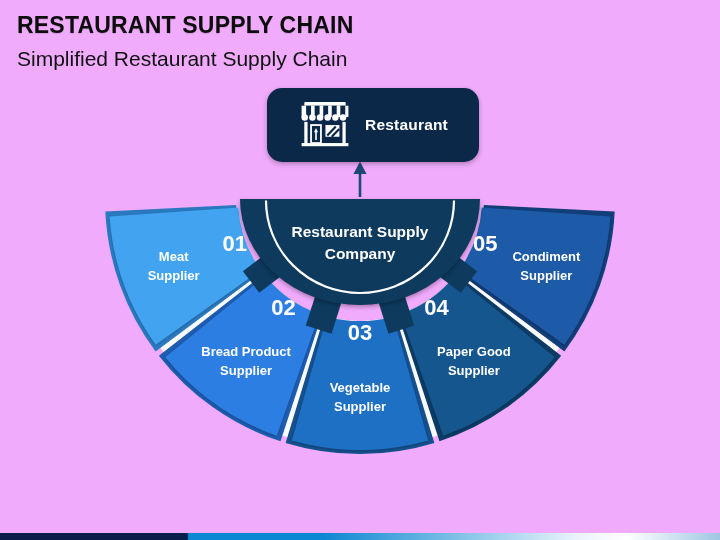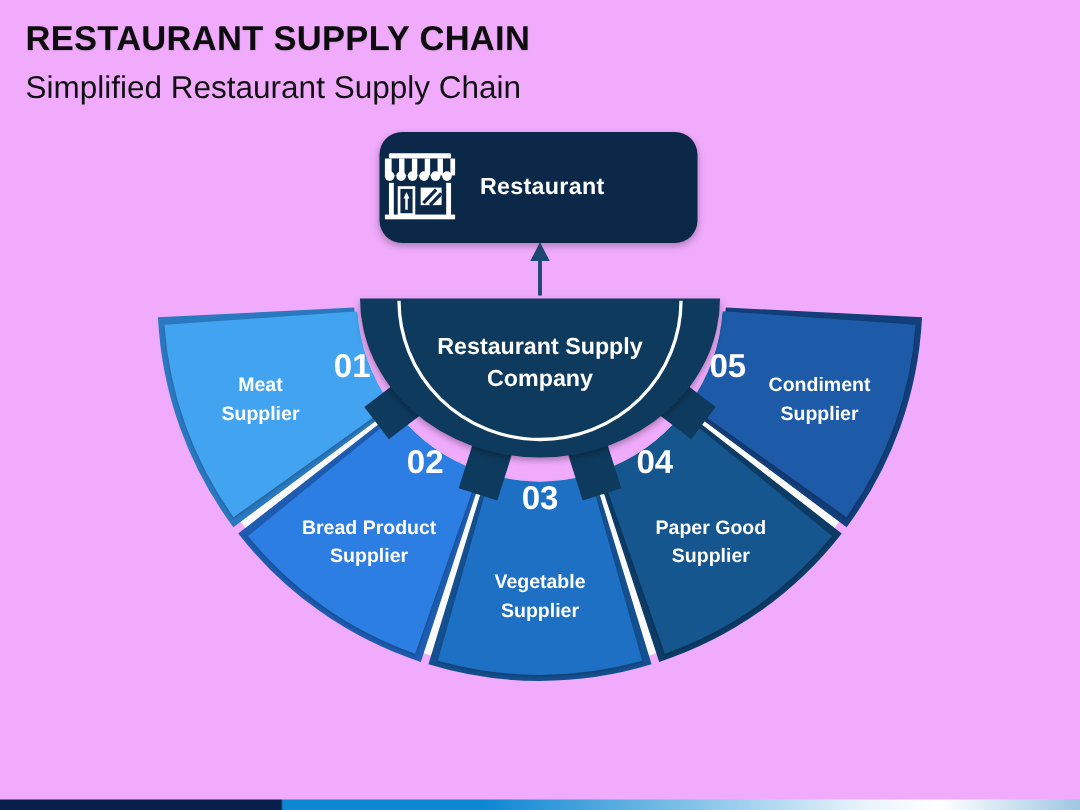--- a/index.html
+++ b/index.html
@@ -2,22 +2,22 @@
 <html style="--navy: #0c2849;"><head>
 <meta charset="utf-8">
 <style>
   html,body{margin:0;padding:0;}
   body{width:720px;height:540px;font-family:"Liberation Sans",sans-serif;}
   .slide{position:relative;width:720px;height:540px;overflow:hidden;background:#f1f1f0;}
   .title{position:absolute;left:17px;top:12px;margin:0;font-size:23px;font-weight:700;
          color:#0d0d0d;letter-spacing:.2px;text-shadow:0 1px 1px rgba(0,0,0,.12);}
   .subtitle{position:absolute;left:17px;top:47px;margin:0;font-size:21px;font-weight:400;
          color:#111;}
-  .restaurant-box{position:absolute;left:253px;top:88px;width:212px;height:74px;
-         border-radius:15px;display:flex;align-items:center;justify-content:flex-start;gap:13px;
+  .restaurant-box{position:absolute;left:267px;top:88px;width:212px;height:74px;
+         border-radius:15px;display:flex;align-items:center;justify-content:center;gap:13px;
          box-shadow:0 2px 5px rgba(0,0,0,.28);}
   .restaurant-box .label{color:#fff;font-size:15.5px;font-weight:700;letter-spacing:.2px;}
   .fan-svg{position:absolute;left:0;top:0;width:720px;height:540px;}
   .seg-main{filter:drop-shadow(0 1.5px 1px rgba(0,0,0,.22));}
   .hub-body{filter:drop-shadow(0 2px 2px rgba(0,0,0,.3));}
   .seg-number{font-family:"Liberation Sans",sans-serif;font-size:22px;font-weight:700;}
   .seg-label{font-family:"Liberation Sans",sans-serif;font-size:13px;font-weight:700;}
   .hub-label{font-family:"Liberation Sans",sans-serif;font-size:15.5px;font-weight:700;}
   .footer-bar{position:absolute;left:0;bottom:0;width:720px;height:7px;}
 </style>

